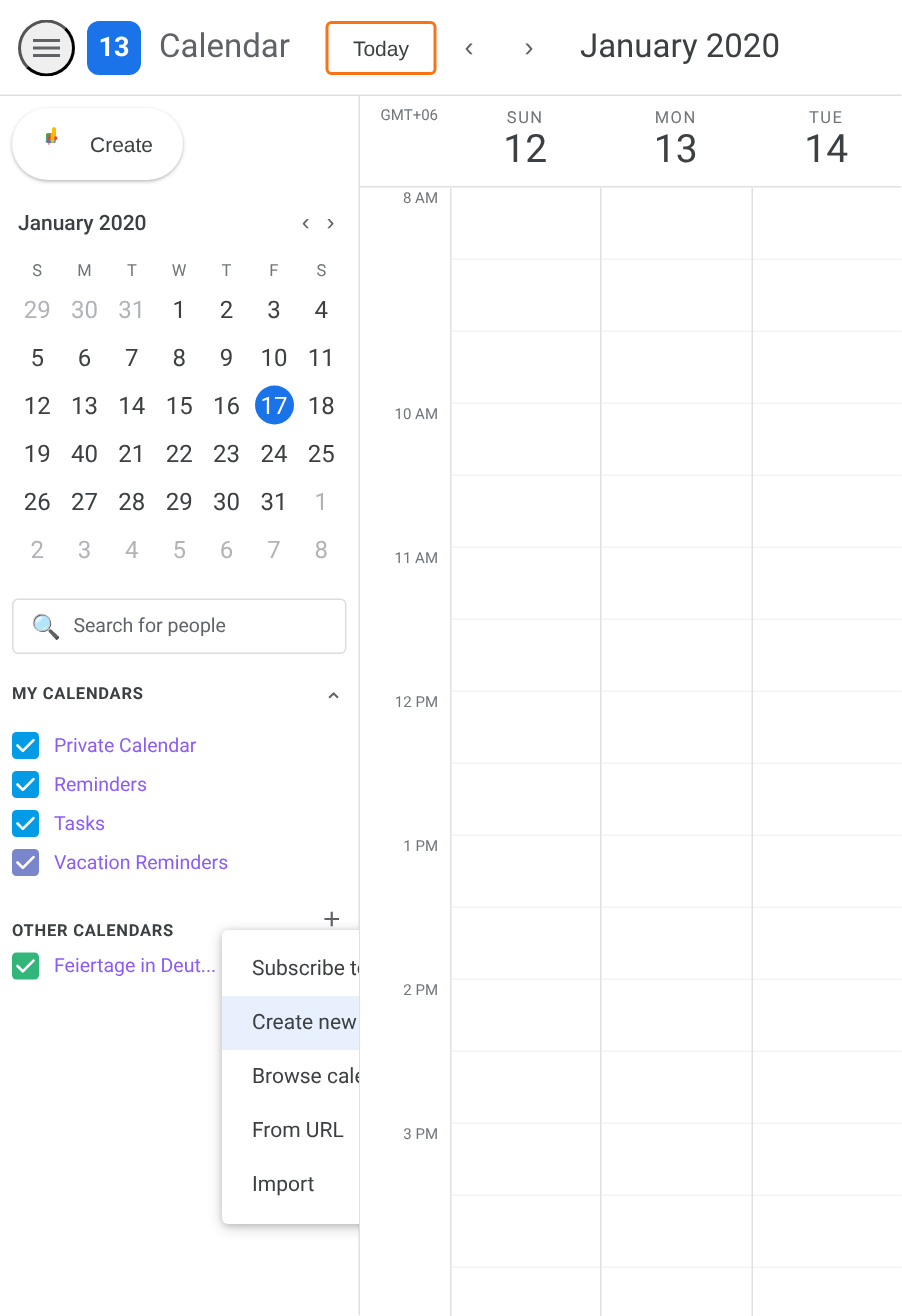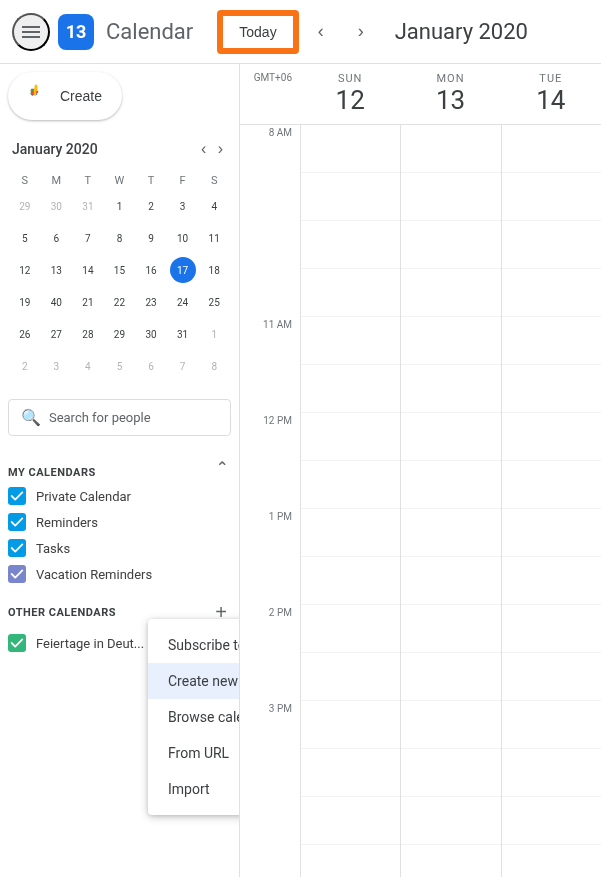--- a/index.html
+++ b/index.html
@@ -20,21 +20,21 @@
     .app-icon {
       width: 36px; height: 36px;
       background: #1a73e8;
       border-radius: 8px;
       display: flex; align-items: center; justify-content: center;
       color: white; font-size: 18px; font-weight: bold;
     }
     .app-name { font-size: 22px; color: #5f6368; font-weight: 400; margin-left: 4px; }
     .header-center { display: flex; align-items: center; gap: 4px; margin-left: 16px; }
     .today-btn {
-      border: 6px solid #f97316;
+      border: 2px solid #f97316;
       background: white;
       border-radius: 4px;
       padding: 8px 16px;
       font-size: 14px;
       cursor: pointer;
       color: #3c4043;
     }
     .nav-btn {
       border: none; background: none;
       width: 36px; height: 36px;
@@ -71,55 +71,55 @@
     
     .mini-cal { margin-bottom: 16px; }
     .mini-cal-header { display: flex; align-items: center; justify-content: space-between; margin-bottom: 8px; padding: 0 4px; }
     .mini-cal-title { font-size: 14px; font-weight: 500; color: #3c4043; }
     .mini-cal-nav { border: none; background: none; cursor: pointer; color: #5f6368; font-size: 16px; padding: 4px; border-radius: 50%; }
     .mini-cal-grid { width: 100%; }
     .mini-cal-grid th { font-size: 11px; color: #70757a; text-align: center; padding: 2px 0; width: 30px; font-weight: 400; }
     .mini-cal-grid td { text-align: center; padding: 2px 0; cursor: pointer; }
     .mini-cal-grid td span {
       display: inline-flex; align-items: center; justify-content: center;
-      width: 26px; height: 26px; border-radius: 50%; font-size: 10px; color: #3c4043;
+      width: 26px; height: 26px; border-radius: 50%; font-size: 16px; color: #3c4043;
     }
     .mini-cal-grid td.other-month span { color: #b0b3b8; }
     .mini-cal-grid td.today span { background: #1a73e8; color: white; }
 
     
     .search-people {
       border: 1px solid #dadce0;
       border-radius: 4px;
       padding: 8px 12px;
       display: flex; align-items: center; gap: 8px;
       margin-bottom: 16px;
       cursor: pointer;
       color: #5f6368;
       font-size: 13px;
     }
 
     
     .cal-section { margin-bottom: 8px; }
-    .cal-section-header { display: flex; align-items: flex-end; justify-content: space-between; padding: 4px 0; cursor: pointer; gap: 12px; }
+    .cal-section-header { display: flex; align-items: flex-start; justify-content: space-between; padding: 4px 0; cursor: pointer; gap: 12px; }
     .cal-section-title { font-size: 11px; font-weight: 700; color: #3c4043; text-transform: uppercase; letter-spacing: 0.5px; }
     .collapse-btn { border: none; background: none; cursor: pointer; color: #5f6368; font-size: 16px; padding: 2px; }
 
     .cal-item { display: flex; align-items: center; gap: 10px; padding: 4px 0; cursor: pointer; }
     .cal-checkbox {
       width: 18px; height: 18px; border-radius: 3px;
       display: flex; align-items: center; justify-content: center;
       flex-shrink: 0;
     }
     .cal-checkbox svg { width: 16px; height: 16px; }
-    .cal-label { font-size: 13px; color: #404040; }
+    .cal-label { font-size: 13px; color: #8b5cf6; }
 
     
     .other-section { position: relative; }
-    .other-section-header { display: flex; align-items: center; justify-content: space-between; padding: 4px 0; cursor: pointer; }
+    .other-section-header { display: flex; align-items: flex-end; justify-content: space-between; padding: 4px 0; cursor: pointer; }
     .add-btn { border: none; background: none; cursor: pointer; font-size: 20px; color: #5f6368; padding: 2px 4px; border-radius: 50%; }
 
     
     .dropdown-menu {
       position: absolute;
       top: 24px;
       left: 140px;
       background: white;
       border-radius: 4px;
       box-shadow: 0 2px 10px rgba(0,0,0,0.2), 0 1px 4px rgba(0,0,0,0.15);
@@ -364,20 +364,21 @@
         <div class="day-header">
     <div class="day-name">TUE</div>
     <div class="day-num">14</div>
   </div>
       </div>
     <div class="cal-grid-body">
       <div class="time-col" id="time-col">
           <div class="time-slot">8 AM</div>
           <div class="time-slot"></div>
           <div class="time-slot"></div>
+          <div class="time-slot">10 AM</div>
           <div class="time-slot"></div>
           <div class="time-slot">11 AM</div>
           <div class="time-slot"></div>
           <div class="time-slot">12 PM</div>
           <div class="time-slot"></div>
           <div class="time-slot">1 PM</div>
           <div class="time-slot"></div>
           <div class="time-slot">2 PM</div>
           <div class="time-slot"></div>
           <div class="time-slot">3 PM</div>

